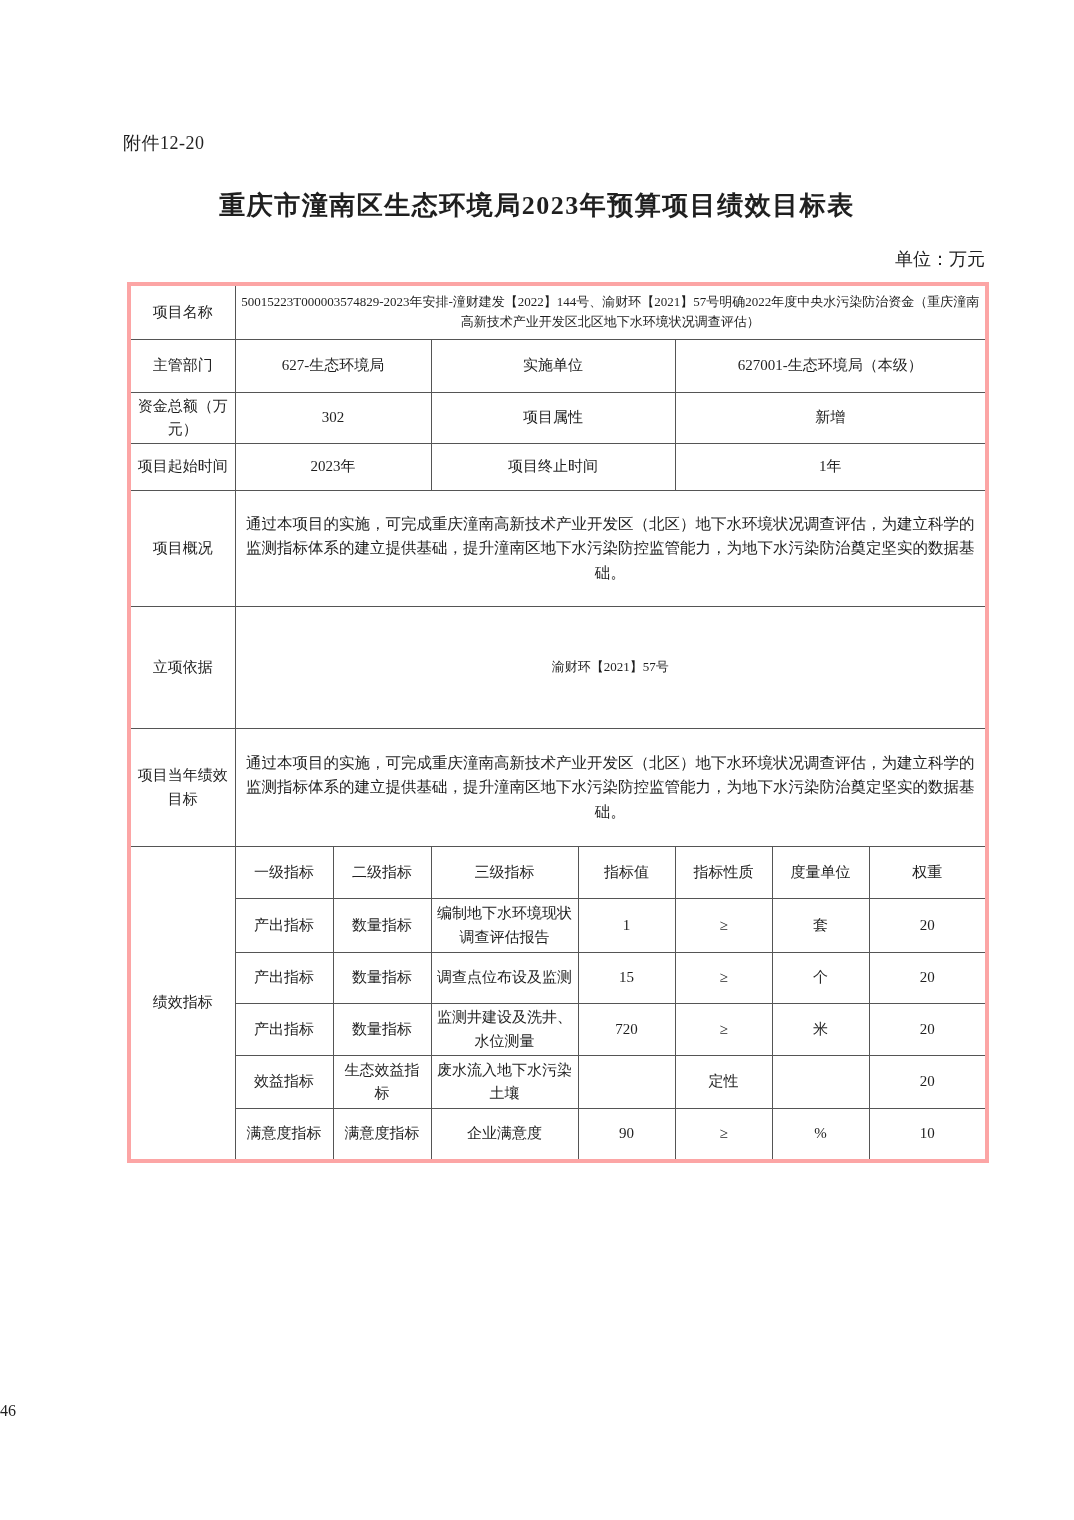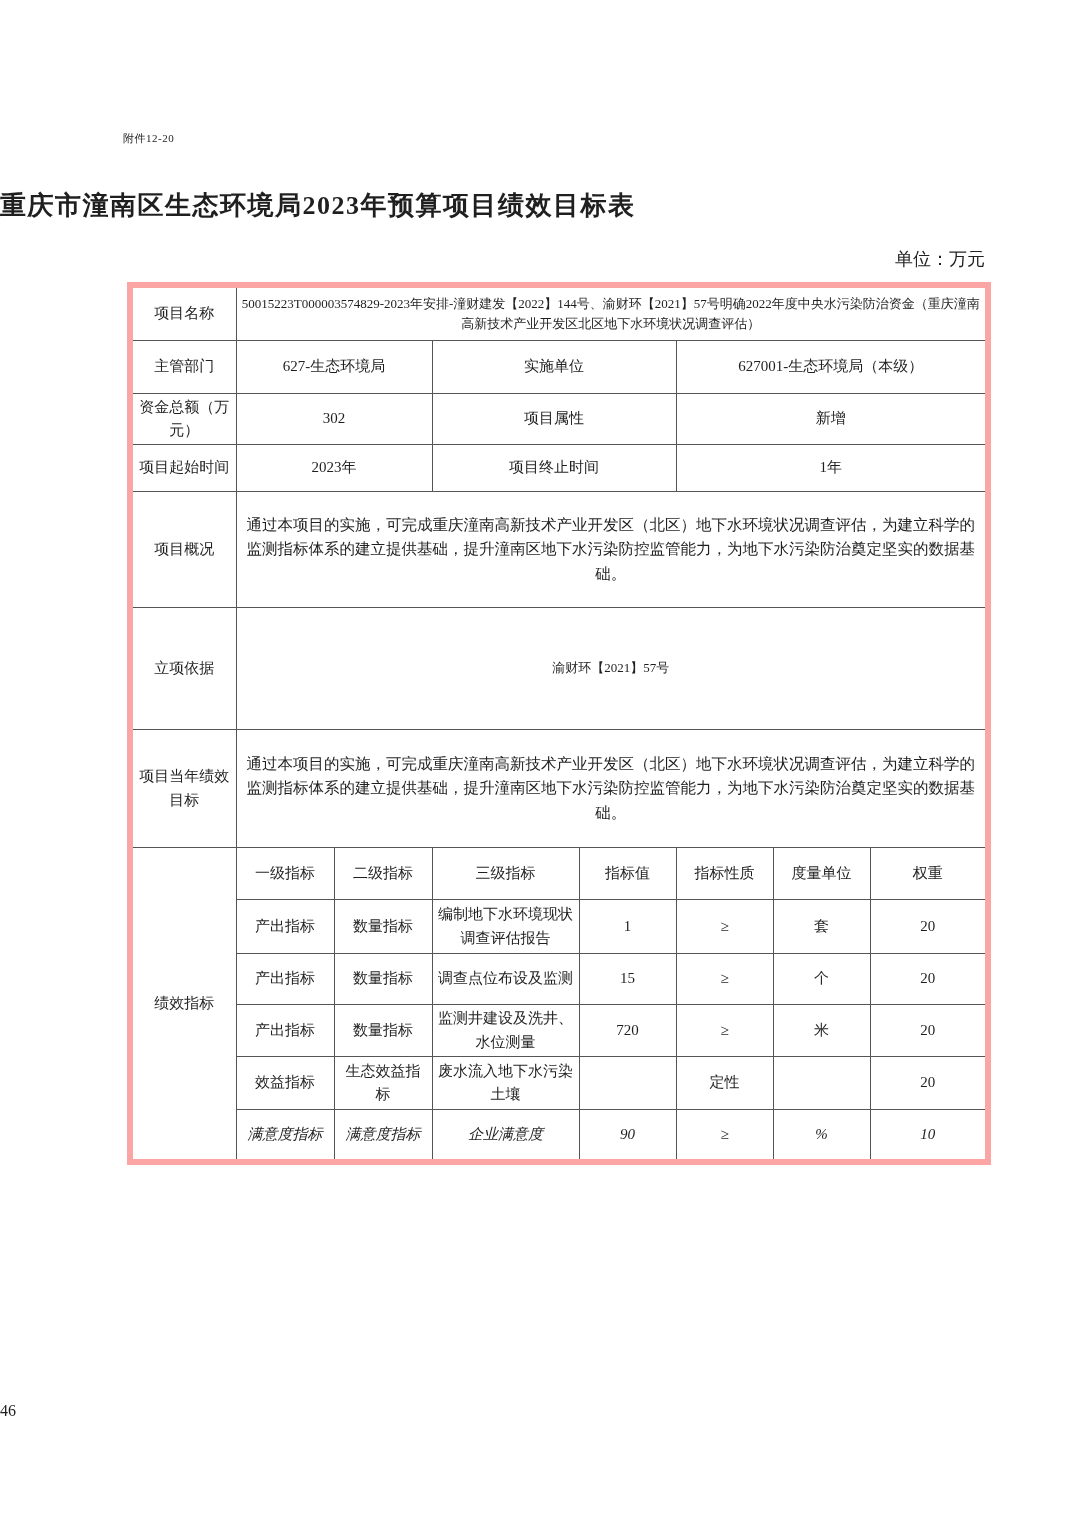--- a/index.html
+++ b/index.html
@@ -4,50 +4,50 @@
 <style>
   * { margin:0; padding:0; box-sizing:border-box; }
   html,body { background:#ffffff; }
   .page {
     position:relative; width:1074px; height:1520px; background:#ffffff;
     font-family:"Liberation Serif","DejaVu Serif",serif; color:#1f1f1f;
     overflow:hidden;
   }
   .attachment {
     position:absolute; left:123px; top:131px;
-    font-size:11px; letter-spacing:0.5px;
+    font-size:18px; letter-spacing:0.5px;
   }
   .title {
     position:absolute; left:0; top:188px; width:100%;
-    text-align:left; font-size:26px; font-weight:bold; letter-spacing:1.5px;
+    text-align:center; font-size:26px; font-weight:bold; letter-spacing:1.5px;
   }
   .unit-note {
     position:absolute; right:89px; top:247px;
     font-size:18px;
   }
   table.main-table {
     position:absolute; left:127px; top:282px; width:858px;
     border-collapse:collapse; table-layout:fixed;
     font-size:15px; color:#1f1f1f;
   }
   table.main-table th, table.main-table td {
     border:1px solid #555; font-weight:normal;
     text-align:center; vertical-align:middle;
     padding:2px 4px; line-height:1.55;
     overflow:hidden;
   }
-  table.main-table { border:6px solid #fca5a5; }
+  table.main-table { border:4px solid #fca5a5; }
   tr.last-row th, tr.last-row td { border-bottom:2px solid #333; }
   td.cell-left { text-align:left; padding:3px 8px 3px 6px; font-size:13px; line-height:1.75; }
   td.cell-para { text-align:left; padding:4px 9px 4px 6px; font-size:15.5px; line-height:1.82; }
   td.cell-l3 { text-align:left; padding:2px 12px 2px 5px; line-height:1.5; }
   tr.rh55 { height:55px; } tr.rh53 { height:53px; } tr.rh50 { height:50px; }
   tr.rh47 { height:47px; } tr.rh116 { height:116px; } tr.rh122 { height:122px; }
   tr.rh118 { height:118px; } tr.rh52 { height:52px; } tr.rh54 { height:54px; }
-  tr.rh51 { height:51px; } tr.rh43 { height:52px;font-style:italic; }
+  tr.rh51 { height:51px; } tr.rh43 { height:52px; }
   .page-number {
     position:absolute; left:0; top:1402px; width:100%;
     font-size:16px;
   }
 </style>
 </head>
 <body>
 
 <div class="page">
 

